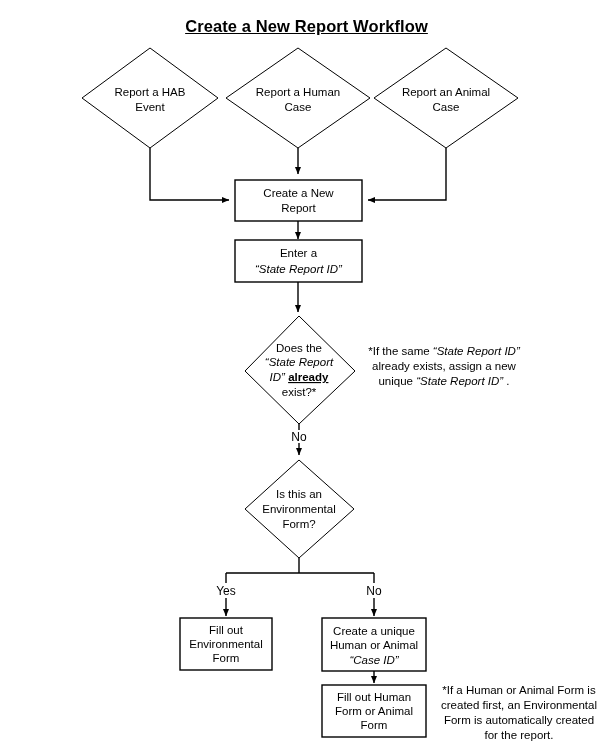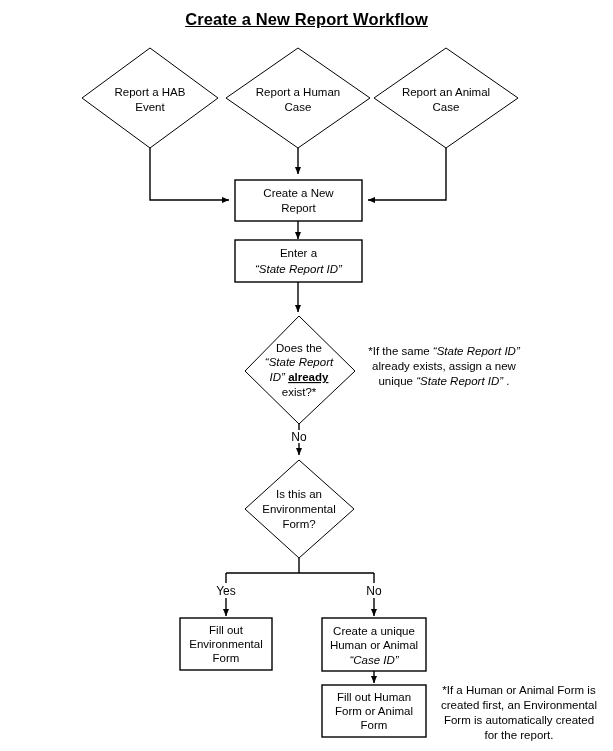--- a/index.html
+++ b/index.html
@@ -54,21 +54,21 @@
     font-family: "Liberation Sans", sans-serif;
     font-size: 12px;
     fill: #000000;
     text-anchor: middle;
   }
   .it { font-style: italic; }
   .ul-bold { font-weight: bold; text-decoration: underline; }
   #title-block {
     position: absolute;
     left: 0;
-    top: 10px;
+    top: 17px;
     width: 613px;
     text-align: center;
   }
   #page-title {
     display: inline-block;
     font-family: "Liberation Sans", sans-serif;
     font-size: 16.5px;
     font-weight: bold;
     color: #000000;
     text-decoration: underline;

